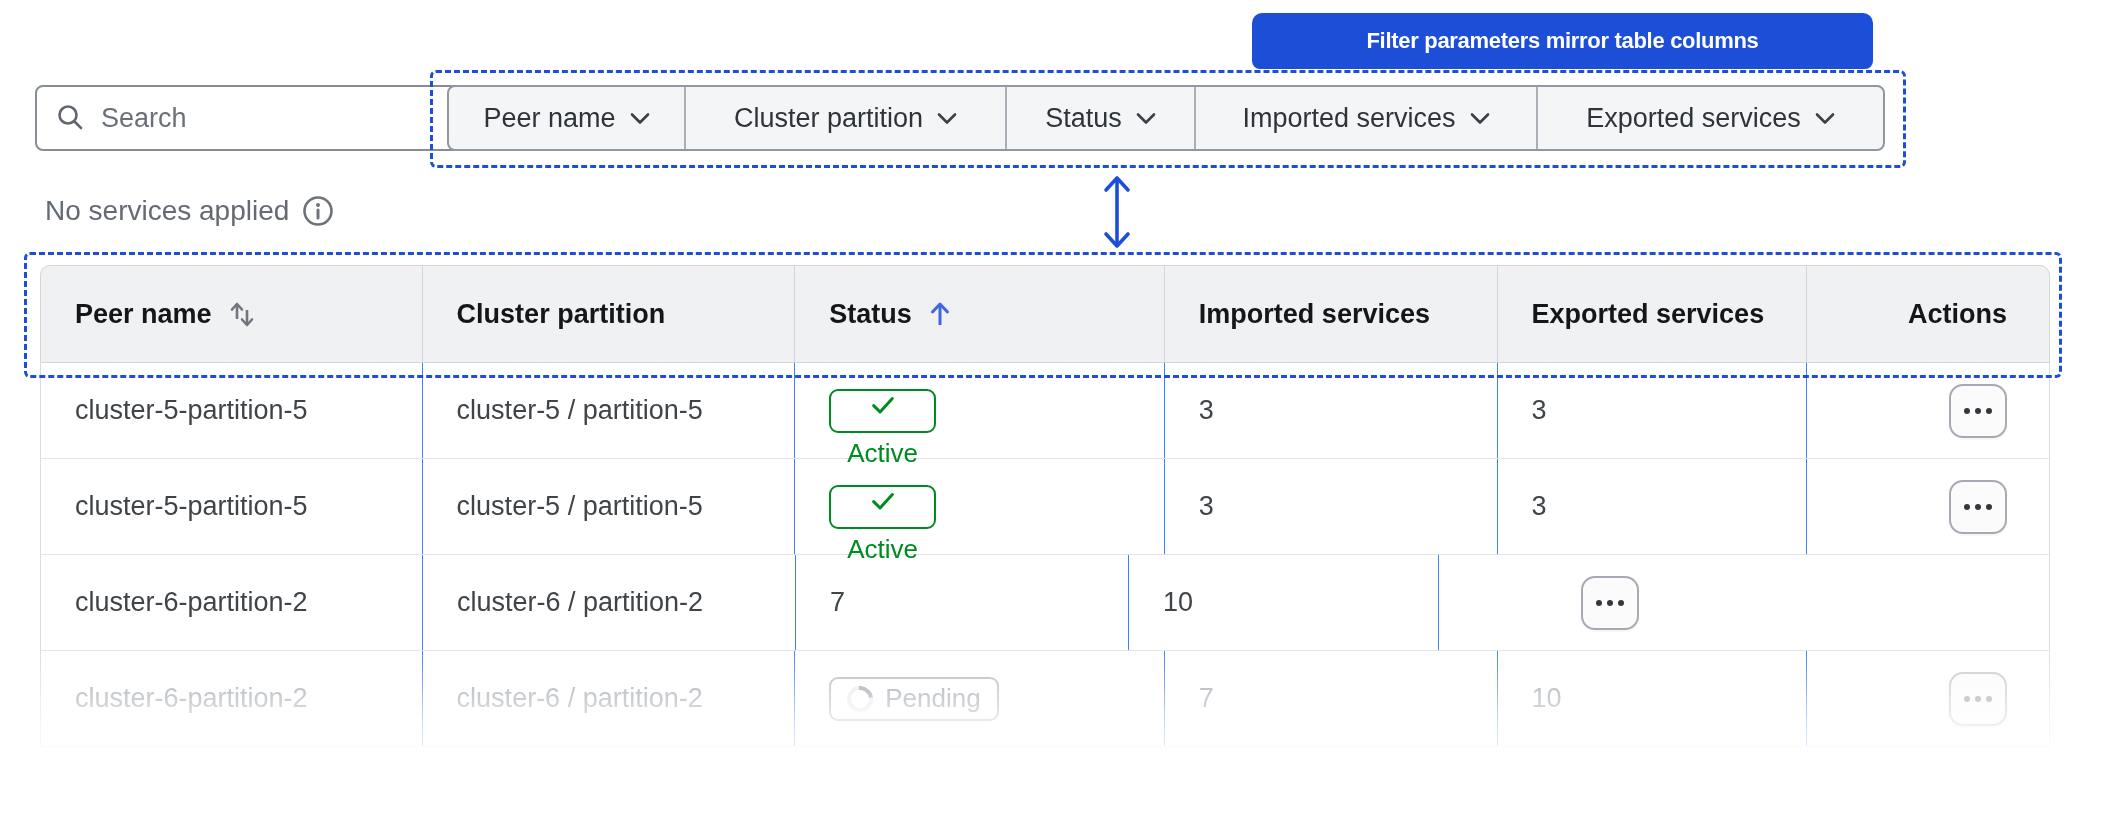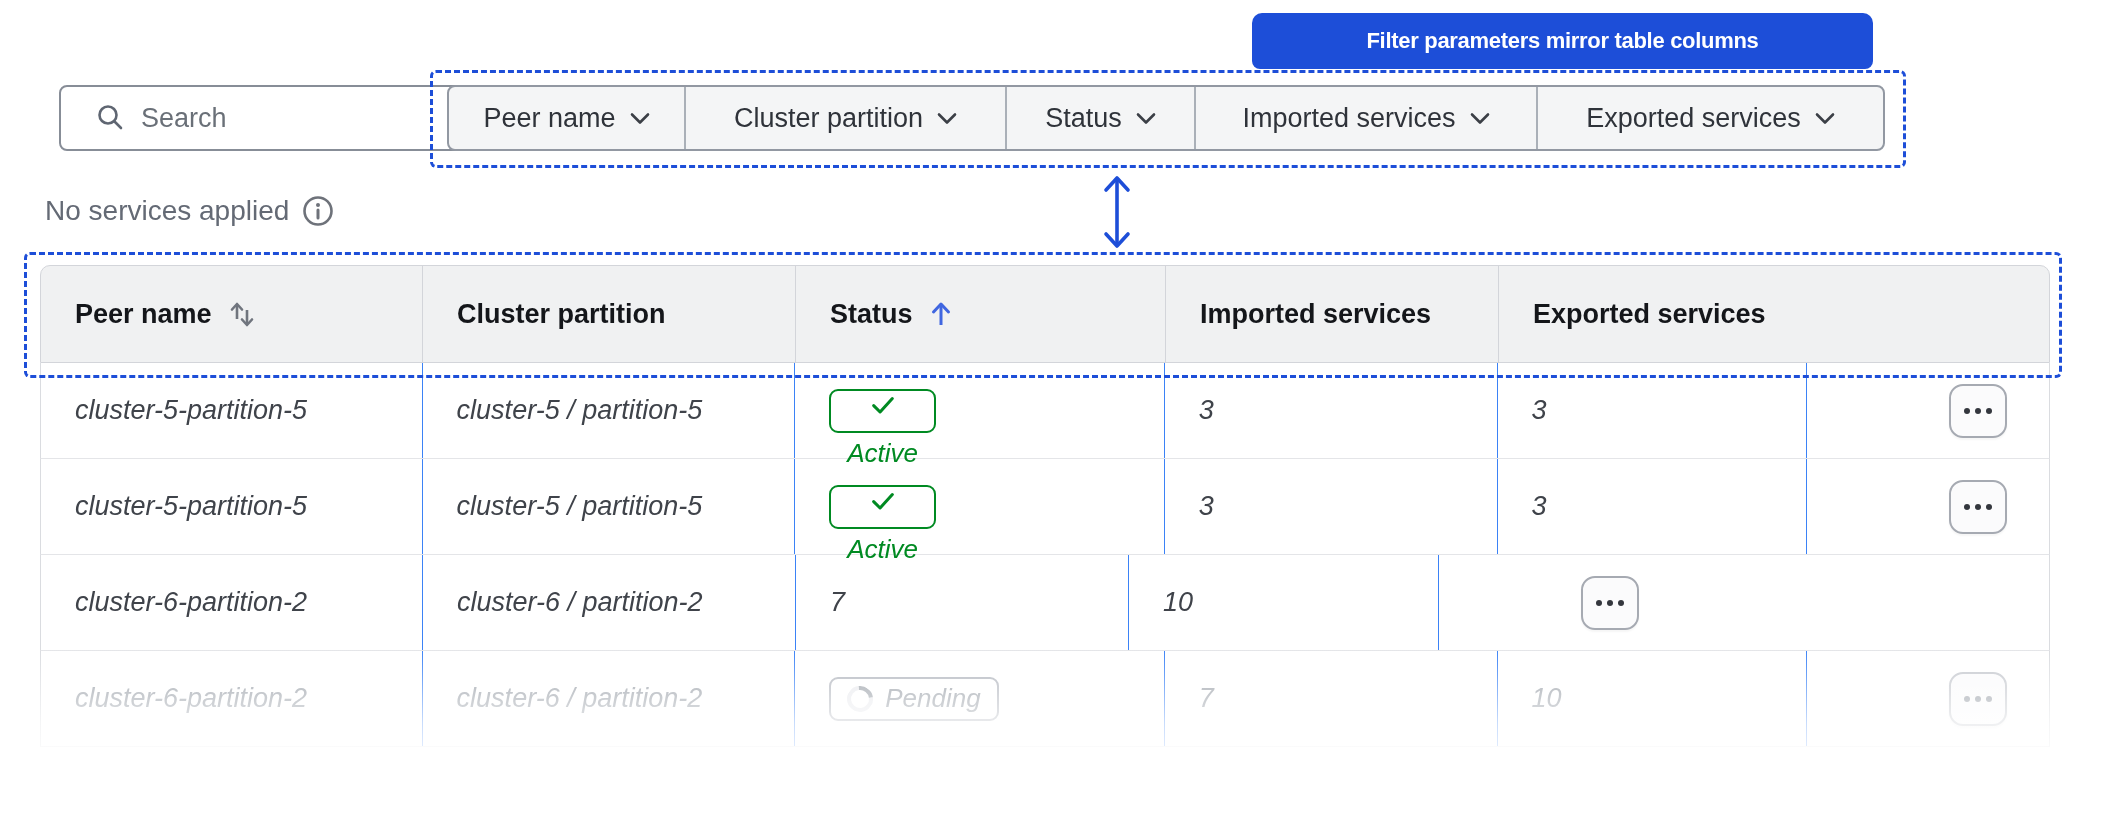--- a/index.html
+++ b/index.html
@@ -8,22 +8,22 @@
 
   .abs { position:absolute; }
 
   
   .banner { left:1252px; top:13px; height:56px; min-width:621px; background:#1d4ed8;
     color:#ffffff; font-size:22px; font-weight:700; display:flex; align-items:center;
     justify-content:center; padding:0 22px; border-radius:10px 10px 8px 8px;
     white-space:nowrap; z-index:6; letter-spacing:-0.3px; }
 
   
-  .search-box { left:59px; top:85px; width:436px; height:66px; border:2px solid #878d97;
-    border-radius:8px; display:flex; align-items:center; gap:14px; padding-left:34px;
+  .search-box { left:35px; top:85px; width:436px; height:66px; border:2px solid #878d97;
+    border-radius:8px; display:flex; align-items:center; gap:14px; padding-left:18px;
     background:#fff; z-index:3; }
   .search-box input { border:none; outline:none; font-size:27px; color:#3f434a; width:280px;
     font-family:inherit; background:transparent; }
   .search-box input::placeholder { color:#6a7078; }
 
   
   .dashed { border:3px dashed #1d4ed8; border-radius:6px; z-index:4; pointer-events:none; }
   .filter-dashed { left:430px; top:70px; width:1476px; height:98px; }
   .table-dashed  { left:24px;  top:252px; width:2038px; height:126px; }
 
@@ -46,21 +46,21 @@
   .table { left:40px; top:265px; width:2010px; z-index:1; }
   .thead { display:flex; height:98px; background:#f0f1f2; border:1px solid #d3d5da;
     border-radius:10px 10px 0 0; }
   .th { display:flex; align-items:center; gap:16px; padding-left:34px; font-size:27px;
     font-weight:700; color:#14161a; }
   .th + .th { border-left:1px solid #d3d5da; }
   .th.right { justify-content:flex-end; padding-right:42px; padding-left:0; }
 
   .row { display:flex; height:96px; background:#fff; border-left:1px solid #dadce0;
     border-right:1px solid #dadce0; border-bottom:1px solid #e4e5e8; }
-  .cell { display:flex; align-items:center; padding-left:34px; font-size:27px; color:#3f434a;font-style:italic; }
+  .cell { display:flex; align-items:center; padding-left:34px; font-size:27px; color:#3f434a; }
   .cell + .cell { border-left:1px solid #3b82f6; }
   .cell.actions { justify-content:flex-end; padding-right:42px; padding-left:0; }
 
   .c1{width:381px;} .c2{width:373px;} .c3{width:370px;} .c4{width:333px;} .c5{width:310px;} .c6{width:243px;}
 
   .row[data-faded="true"] .cell { color:#9aa0a8; }
 
   
   .badge { display:inline-flex; align-items:center; gap:12px; height:44px; padding:0 16px;
     border:2px solid; border-radius:9px; font-size:26px; background:#fff; }
@@ -195,20 +195,23 @@
           <path d="M4.5 13 L12 5 L19.5 13" stroke="#4066e0" stroke-width="3" fill="none" stroke-linecap="round" stroke-linejoin="round"></path>
         </svg>
       </span>
     </div>
     <div class="th c4">
       <span>Imported services</span>
     </div>
     <div class="th c5">
       <span>Exported services</span>
     </div>
+    <div class="th c6 right">
+      <span>Actions</span>
+    </div>
   </div>
 
   <div class="row" data-faded="false">
     <div class="cell c1">cluster-5-partition-5</div>
     <div class="cell c2">cluster-5 / partition-5</div>
     <div class="cell c3">
       <span class="badge" data-variant="active">
         <span class="check-icon">
           <svg width="28" height="28" viewBox="0 0 24 24" fill="none">
               <path d="M4 12.5 L9.5 18 L20 6.5" stroke="currentColor" stroke-width="2.6" stroke-linecap="round" stroke-linejoin="round"></path>

